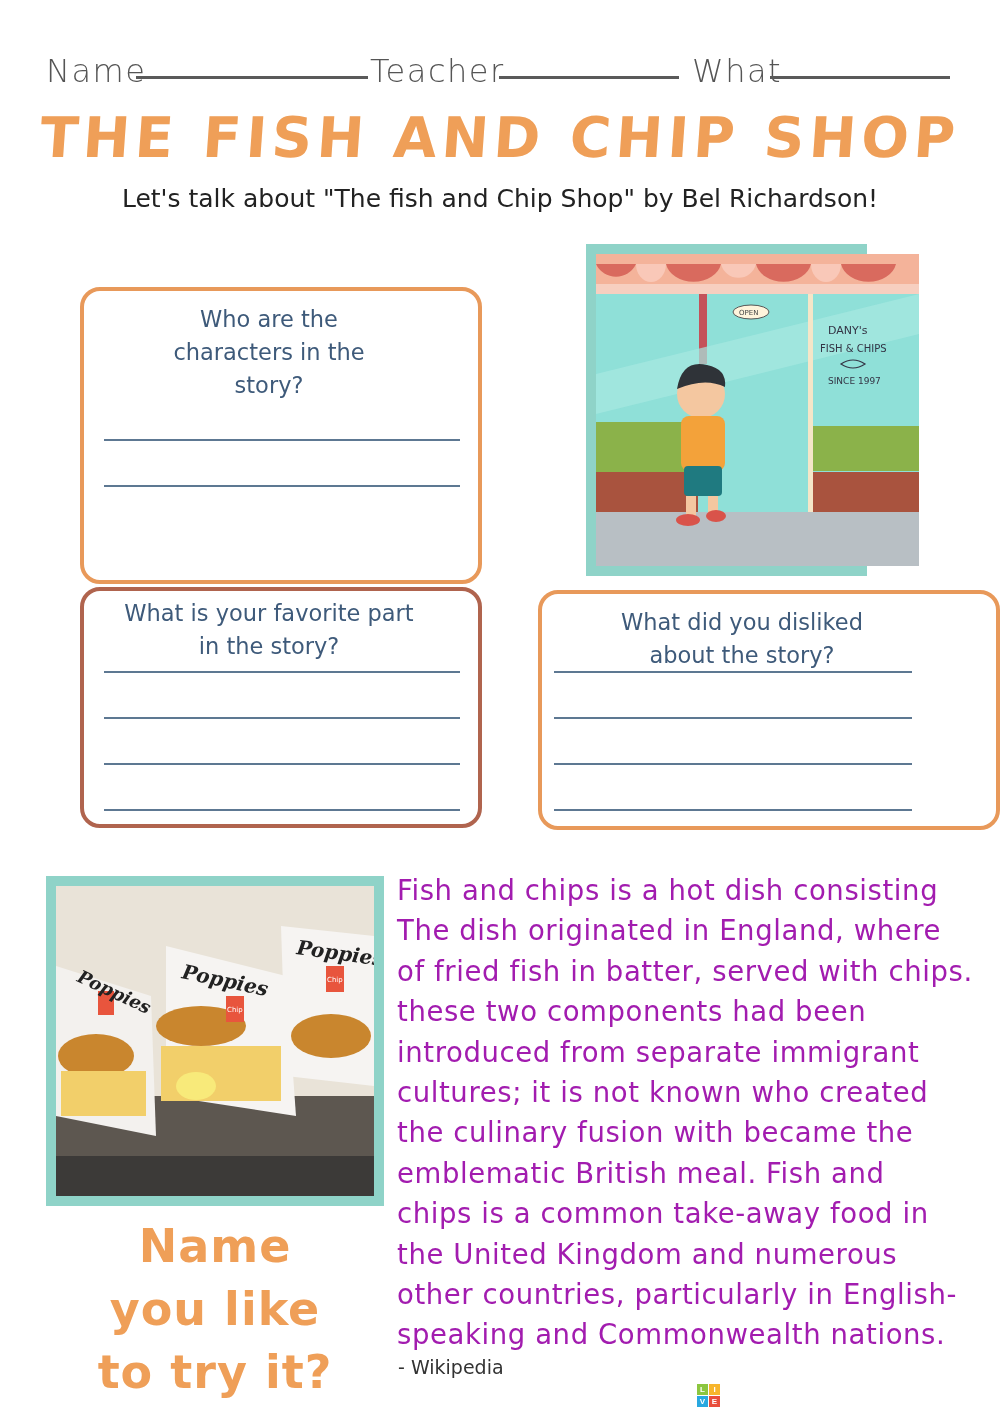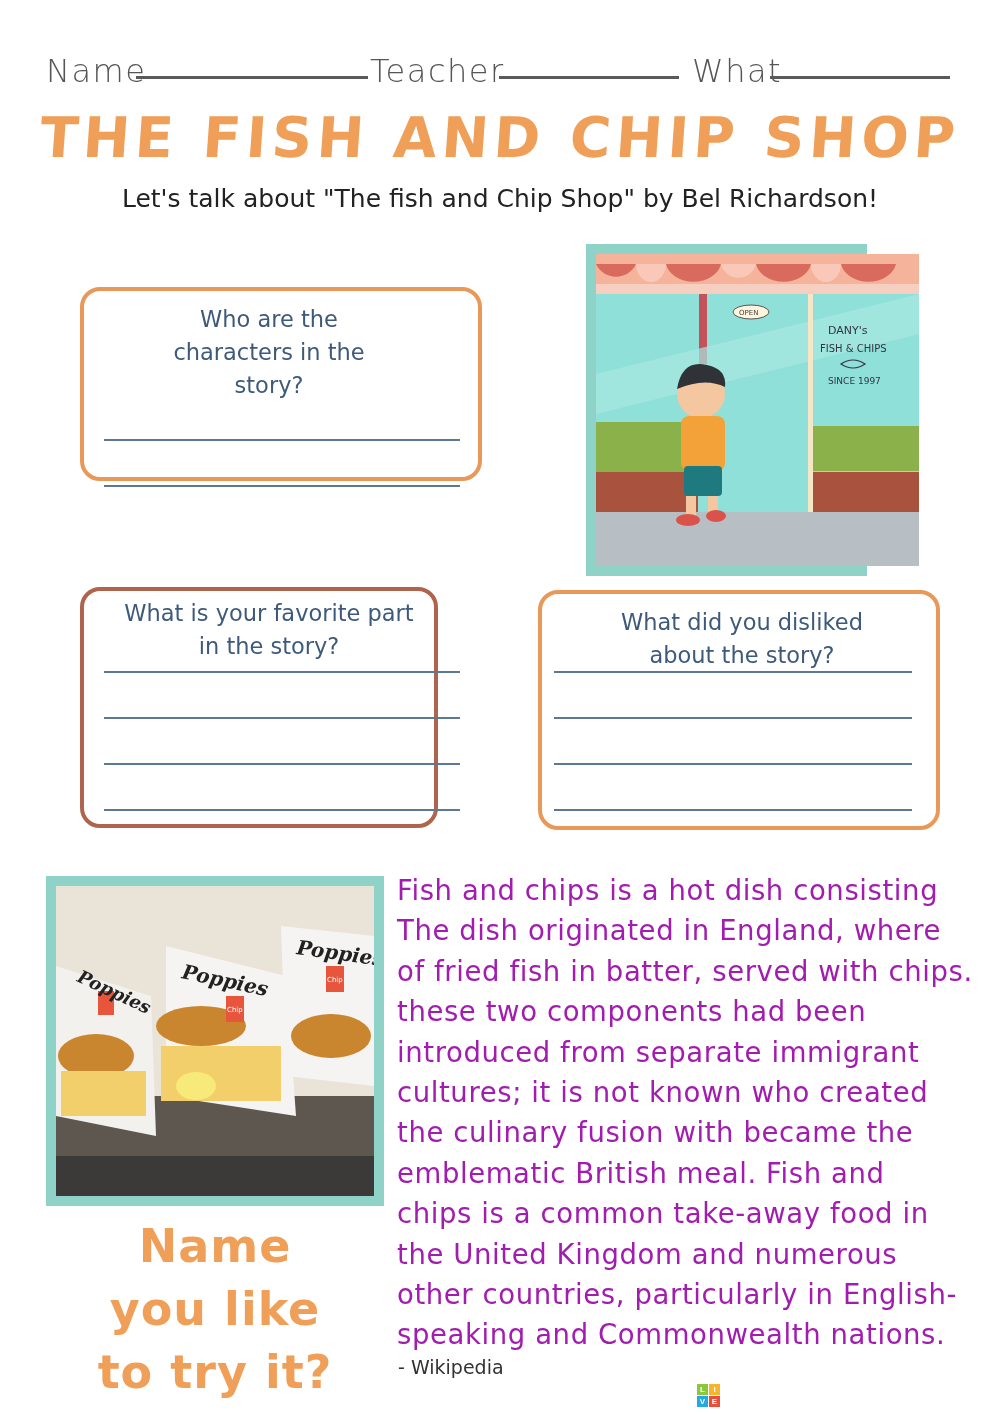--- a/index.html
+++ b/index.html
@@ -27,21 +27,21 @@
 <div class="abs hdr-label" style="left:46px;">Name</div>
 <div class="abs hdr-line" style="left:136px;width:232px;"></div>
 <div class="abs hdr-label" style="left:370px;">Teacher</div>
 <div class="abs hdr-line" style="left:499px;width:180px;"></div>
 <div class="abs hdr-label" style="left:692px;">What</div>
 <div class="abs hdr-line" style="left:770px;width:180px;"></div>
 
 <div class="abs title">THE FISH AND CHIP SHOP</div>
 <div class="abs subtitle">Let's talk about "The fish and Chip Shop" by Bel Richardson!</div>
 
-<div class="abs qbox" style="left:80px;top:287px;width:402px;height:194px;">
+<div class="abs qbox" style="left:80px;top:287px;width:402px;height:297px;">
   <div class="abs qtext" style="left:70px;top:12px;width:230px;">Who are the characters in the story?</div>
   <div class="abs wline" style="left:20px;top:148px;width:356px;"></div>
   <div class="abs wline" style="left:20px;top:194px;width:356px;"></div>
 </div>
 
 <div class="abs photo-frame" style="left:586px;top:244px;width:281px;height:332px;">
   <svg width="323" height="312" viewBox="0 0 323 312">
     <rect x="0" y="0" width="323" height="312" fill="#8fe0d8"></rect>
     <rect x="0" y="0" width="323" height="30" fill="#f4b39a"></rect>
     <g fill="#d96a5e">
@@ -74,29 +74,29 @@
     <path d="M81 135 q5 -30 30 -24 q20 4 18 22 q-20 -10 -48 2z" fill="#2f3338"></path>
     <rect x="85" y="162" width="44" height="55" rx="8" fill="#f3a23a"></rect>
     <rect x="88" y="212" width="38" height="30" rx="4" fill="#1f7a80"></rect>
     <rect x="90" y="242" width="10" height="22" fill="#f4c7a0"></rect>
     <rect x="112" y="242" width="10" height="18" fill="#f4c7a0"></rect>
     <ellipse cx="92" cy="266" rx="12" ry="6" fill="#d9534a"></ellipse>
     <ellipse cx="120" cy="262" rx="10" ry="6" fill="#d9534a"></ellipse>
   </svg>
 </div>
 
-<div class="abs qbox brown" style="left:80px;top:587px;width:358px;height:241px;">
+<div class="abs qbox brown" style="left:80px;top:587px;width:402px;height:241px;">
   <div class="abs qtext" style="left:40px;top:6px;width:290px;">What is your favorite part in the story?</div>
   <div class="abs wline" style="left:20px;top:80px;width:356px;"></div>
   <div class="abs wline" style="left:20px;top:126px;width:356px;"></div>
   <div class="abs wline" style="left:20px;top:172px;width:356px;"></div>
   <div class="abs wline" style="left:20px;top:218px;width:356px;"></div>
 </div>
 
-<div class="abs qbox" style="left:538px;top:590px;width:402px;height:240px;">
+<div class="abs qbox" style="left:538px;top:590px;width:462px;height:240px;">
   <div class="abs qtext" style="left:50px;top:12px;width:300px;">What did you disliked about the story?</div>
   <div class="abs wline" style="left:12px;top:77px;width:358px;"></div>
   <div class="abs wline" style="left:12px;top:123px;width:358px;"></div>
   <div class="abs wline" style="left:12px;top:169px;width:358px;"></div>
   <div class="abs wline" style="left:12px;top:215px;width:358px;"></div>
 </div>
 
 <div class="abs photo-frame" style="left:46px;top:876px;width:338px;height:330px;">
   <svg width="318" height="310" viewBox="0 0 318 310">
     <rect width="318" height="310" fill="#e9e3d8"></rect>

